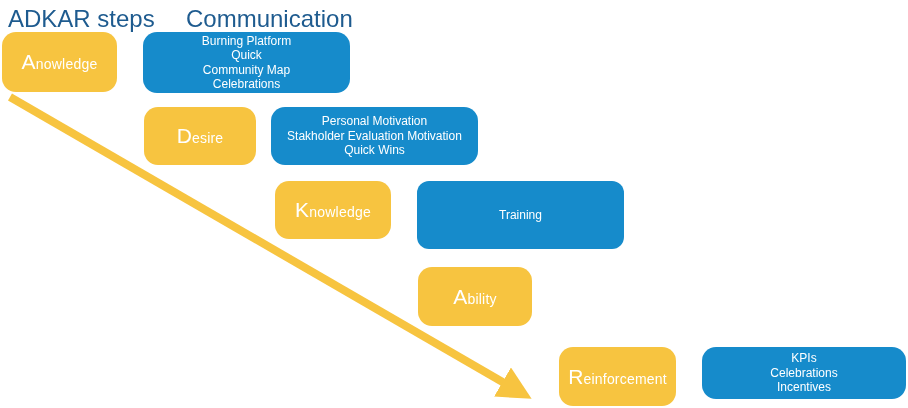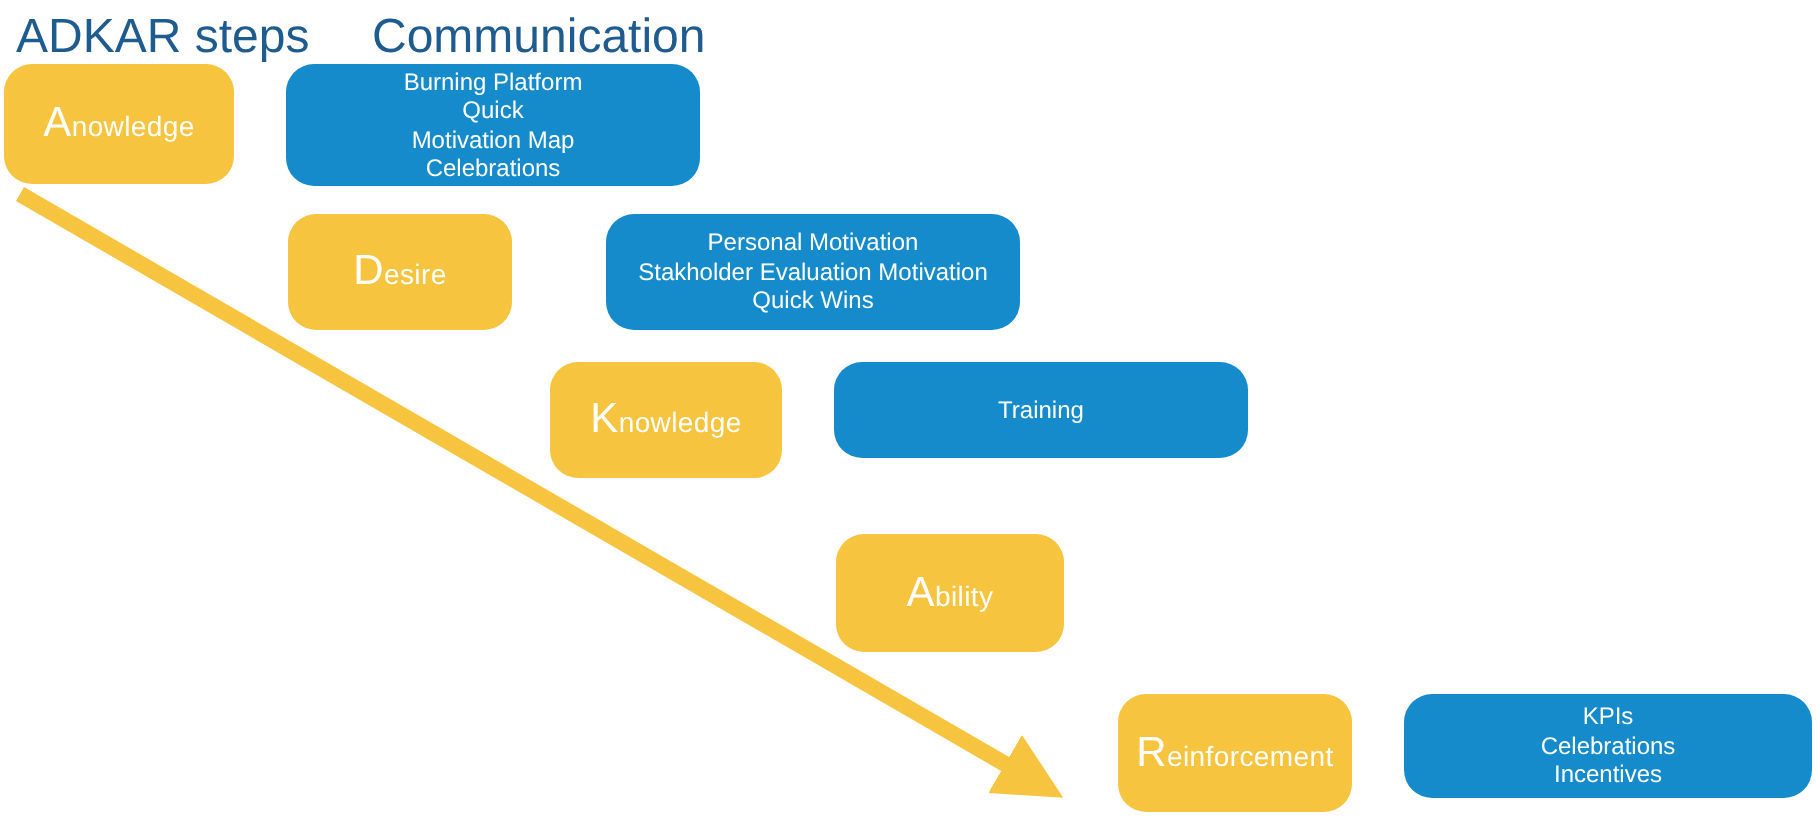--- a/index.html
+++ b/index.html
@@ -66,22 +66,22 @@
     padding: 2px 6px;
   }
   
   .s1 { left: 2px;   top: 32px;  width: 115px; height: 60px; }
   .s2 { left: 144px; top: 107px; width: 112px; height: 58px; }
   .s3 { left: 275px; top: 181px; width: 116px; height: 58px; }
   .s4 { left: 418px; top: 267px; width: 114px; height: 59px; }
   .s5 { left: 559px; top: 347px; width: 117px; height: 59px; }
   
   .d1 { left: 143px; top: 32px;  width: 207px; height: 61px; }
-  .d2 { left: 303px; top: 107px; width: 207px; height: 58px; }
-  .d3 { left: 417px; top: 181px; width: 207px; height: 48px; }
+  .d2 { left: 271px; top: 107px; width: 207px; height: 58px; }
+  .d3 { left: 417px; top: 181px; width: 207px; height: 68px; border-radius: 12px; }
   .d4 { left: 560px; top: 267px; width: 205px; height: 60px; }
   .d5 { left: 702px; top: 347px; width: 204px; height: 52px; }
 </style>
 </head>
 <body>
 
 <div class="canvas">
 
   <svg class="arrow-svg" viewBox="0 0 908 408" xmlns="http://www.w3.org/2000/svg">
     <defs>
@@ -97,21 +97,21 @@
 
   <div class="box step-box s1">
     <span class="step-label">
         <span class="initial">A</span>
         <span>nowledge</span>
       </span>
   </div>
   <div class="box deliv-box d1">
     <div>Burning Platform</div>
     <div>Quick</div>
-    <div>Motivation Map</div>
+    <div>Community Map</div>
     <div>Celebrations</div>
   </div>
 
   <div class="box step-box s2">
     <span class="step-label">
         <span class="initial">D</span>
         <span>esire</span>
       </span>
   </div>
   <div class="box deliv-box d2">

